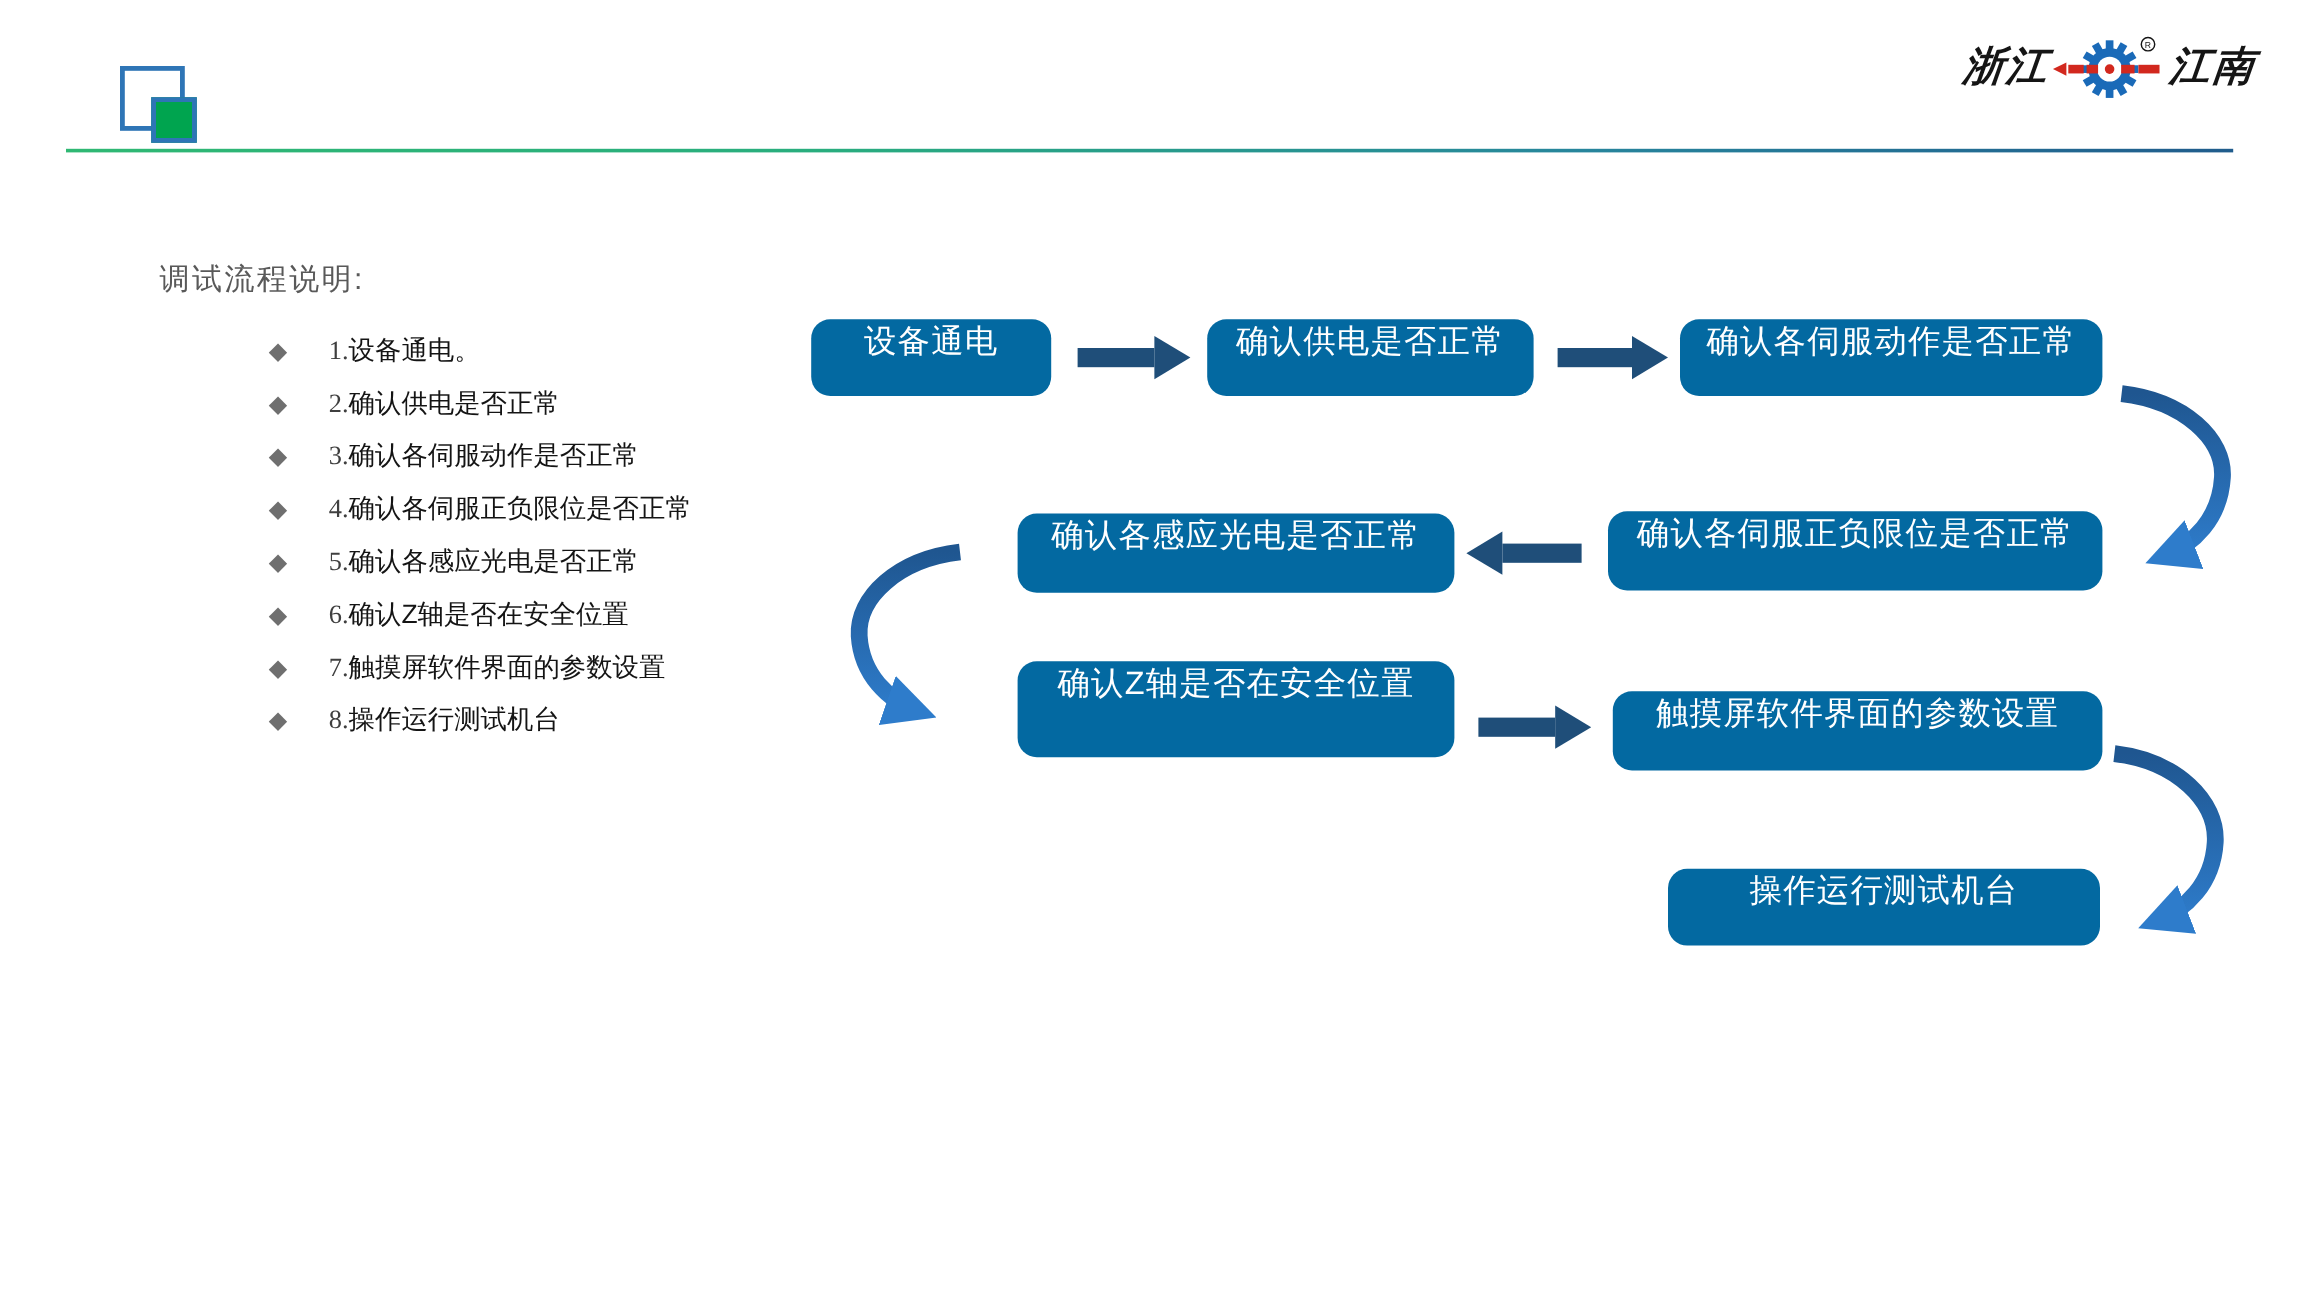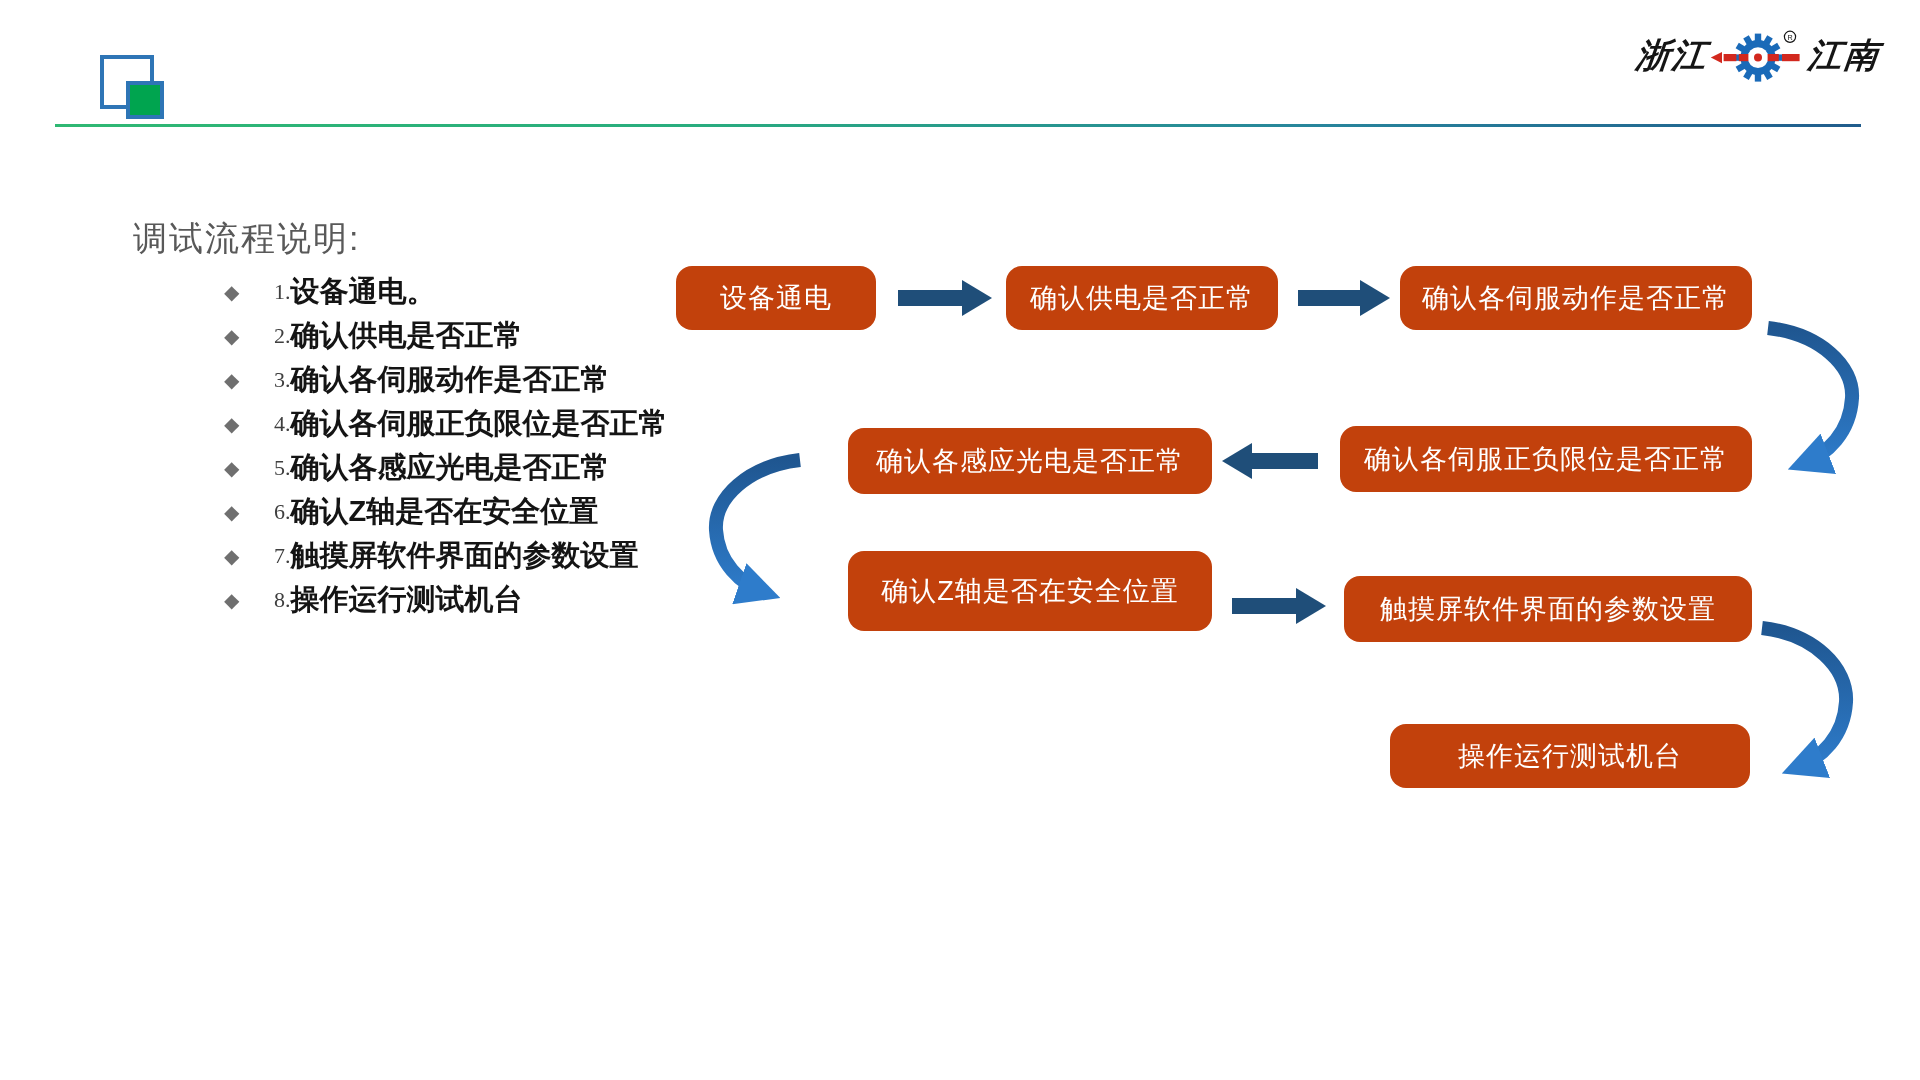--- a/index.html
+++ b/index.html
@@ -22,31 +22,31 @@
 
   
   .logo{position:absolute;top:24px;right:40px;display:flex;align-items:center;gap:2px;}
   .logo .cal{
     font-family:"DejaVu Serif","Liberation Serif",serif;font-style:italic;font-weight:700;
     font-size:34px;color:#151515;letter-spacing:2px;transform:skewX(-6deg);white-space:nowrap;
   }
   .logo svg{display:block;}
 
   
-  .section-heading{position:absolute;left:133px;top:216px;font-size:34px;color:#595959;letter-spacing:2px;}
+  .section-heading{position:absolute;left:133px;top:216px;font-size:25px;color:#595959;letter-spacing:2px;}
   .steps{position:absolute;left:224px;top:270px;list-style:none;margin:0;padding:0;}
   .steps li{height:44px;display:flex;align-items:center;white-space:nowrap;}
   .steps .diamond{font-size:20px;color:#6f6f6f;width:22px;margin-right:28px;}
   .steps .num{font-family:"Liberation Serif","DejaVu Serif",serif;font-size:22px;color:#3f3f3f;}
-  .steps .txt{font-size:29px;font-weight:700;color:#141414;}
+  .steps .txt{font-size:22px;font-weight:400;color:#141414;}
 
   
   .node{
-    position:absolute;background:#c2410c;border-radius:16px;color:#ffffff;
-    display:flex;align-items:center;justify-content:center;
+    position:absolute;background:#0369a1;border-radius:16px;color:#ffffff;
+    display:flex;justify-content:center;
     font-size:27px;letter-spacing:1px;white-space:nowrap;
   }
   .arrow{position:absolute;display:flex;align-items:center;height:36px;}
   .arrow .shaft{height:16px;background:#1F4E79;flex:1;}
   .arrow .head-r{width:0;height:0;border-top:18px solid transparent;border-bottom:18px solid transparent;border-left:30px solid #1F4E79;}
   .arrow .head-l{width:0;height:0;border-top:18px solid transparent;border-bottom:18px solid transparent;border-right:30px solid #1F4E79;}
   .curve{position:absolute;}
 </style>
 </head>
 <body>

